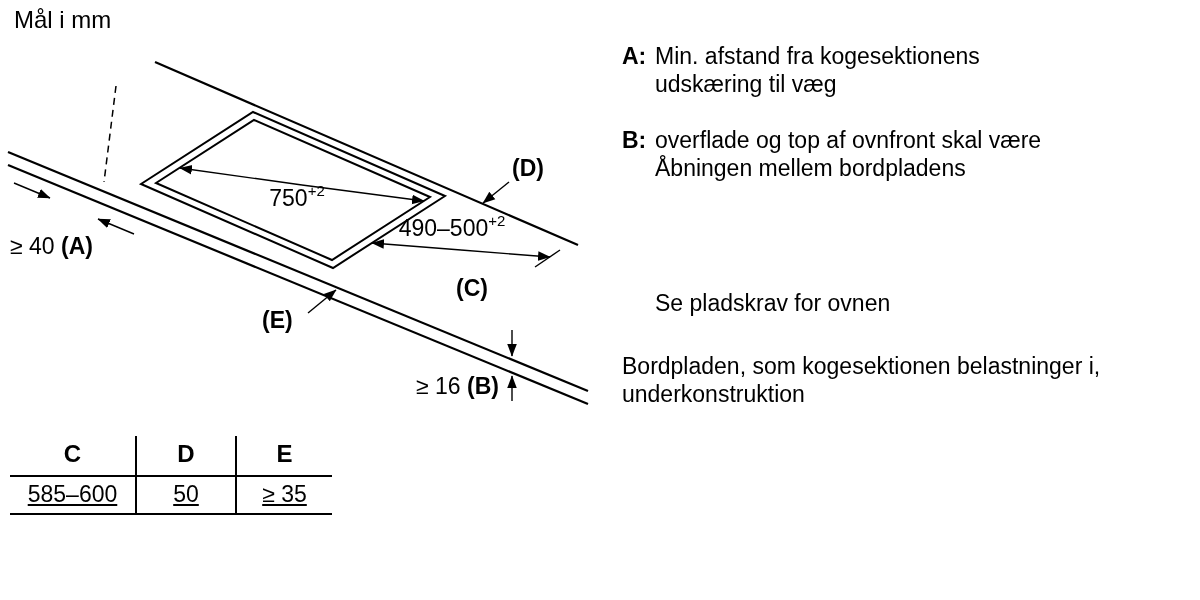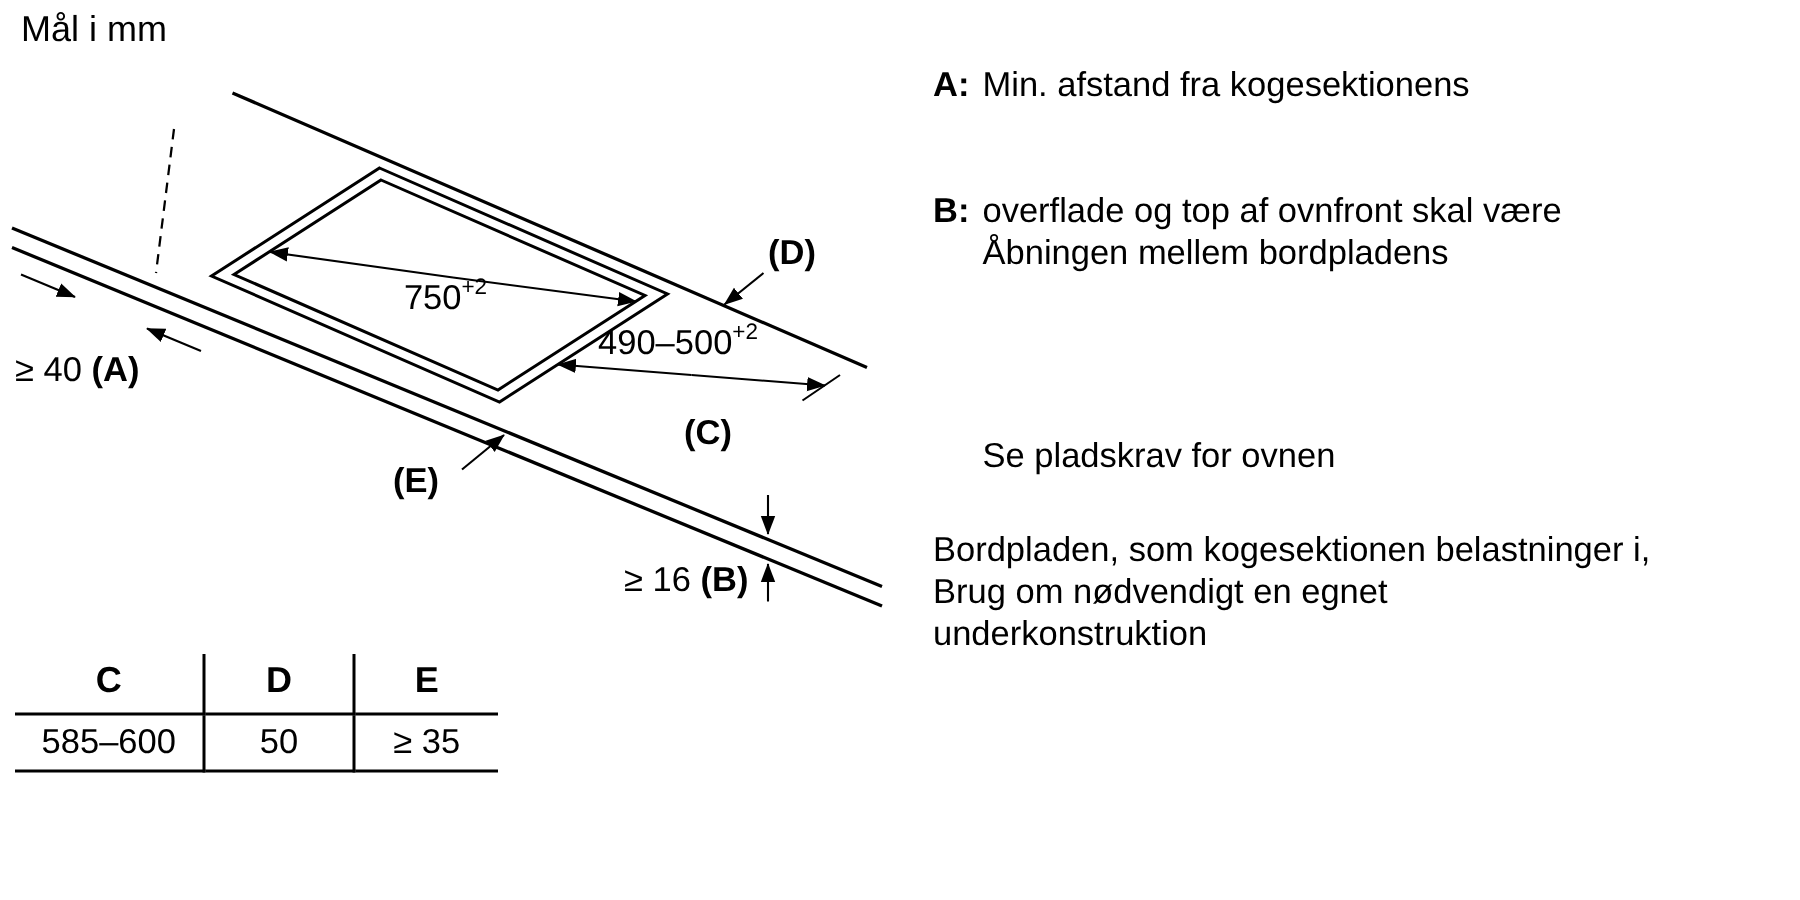--- a/index.html
+++ b/index.html
@@ -22,21 +22,21 @@
   svg.diagram .bold { font-weight: bold; }
   svg.diagram .sup { font-size: 15px; }
 
   
   table.dims {
     position: absolute; left: 10px; top: 436px;
     border-collapse: collapse; text-align: center;
     font-size: 23px;
   }
   table.dims th { font-size: 24px; font-weight: bold; padding: 4px 8px 7px 8px; }
-  table.dims td { padding: 4px 8px 5px 8px; }
+  table.dims td { padding: 4px 8px 5px 8px; text-decoration: underline; }
   table.dims .c1 { width: 126px; }
   table.dims .c2 { width: 100px; }
   table.dims .c3 { width: 96px; }
   table.dims .vline { border-right: 2px solid #000; }
   table.dims .hline { border-bottom: 2px solid #000; }
 
   
   .notes { position: absolute; left: 622px; top: 0; width: 575px; font-size: 23px; line-height: 28px; }
   .note { position: absolute; display: flex; }
   .note .key { font-weight: bold; flex: 0 0 33px; width: 33px; }
@@ -111,37 +111,37 @@
       </tr>
     </tbody>
   </table>
 
   <div class="notes">
 
     <div class="note note-a">
       <span class="key">A:</span>
       <span class="body">
         <span class="ln">Min. afstand fra kogesektionens</span>
+        <span class="ln">udskæring til væg</span>
       </span>
     </div>
 
     <div class="note note-b">
       <span class="key">B:</span>
       <span class="body">
         <span class="ln">overflade og top af ovnfront skal være</span>
         <span class="ln">Åbningen mellem bordpladens</span>
       </span>
     </div>
 
     <div class="note note-see">
       <span class="ln">Se pladskrav for ovnen</span>
     </div>
 
     <div class="note note-load">
       <span class="body">
         <span class="ln">Bordpladen, som kogesektionen belastninger i,</span>
-        <span class="ln">Brug om nødvendigt en egnet</span>
         <span class="ln">underkonstruktion</span>
       </span>
     </div>
 
   </div>
 </div>
 
 </body></html>

